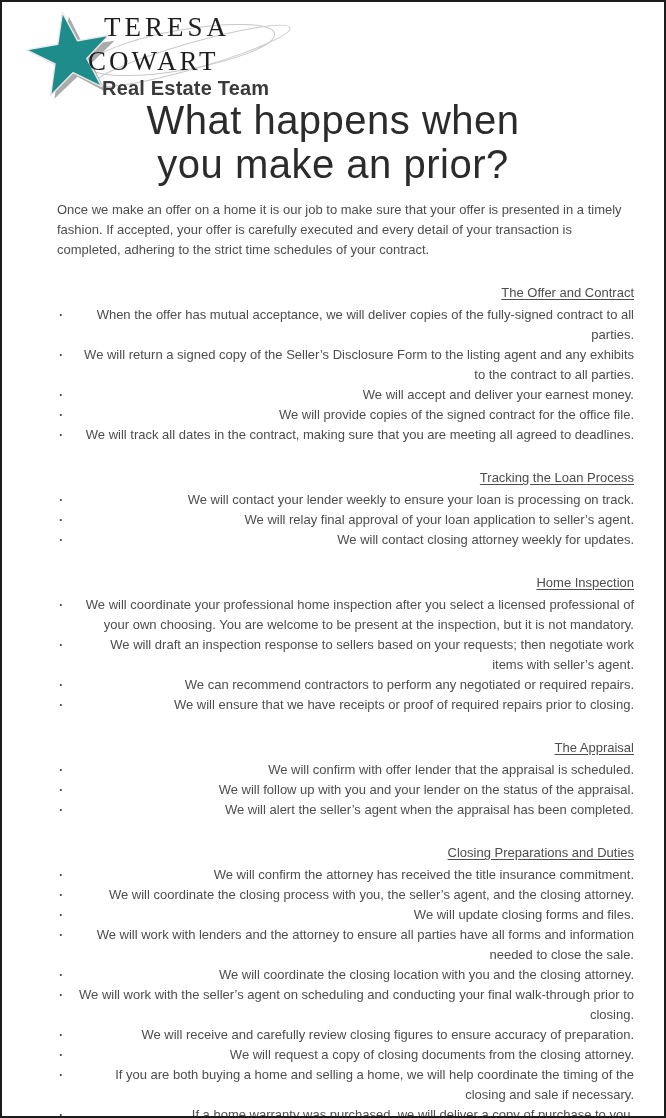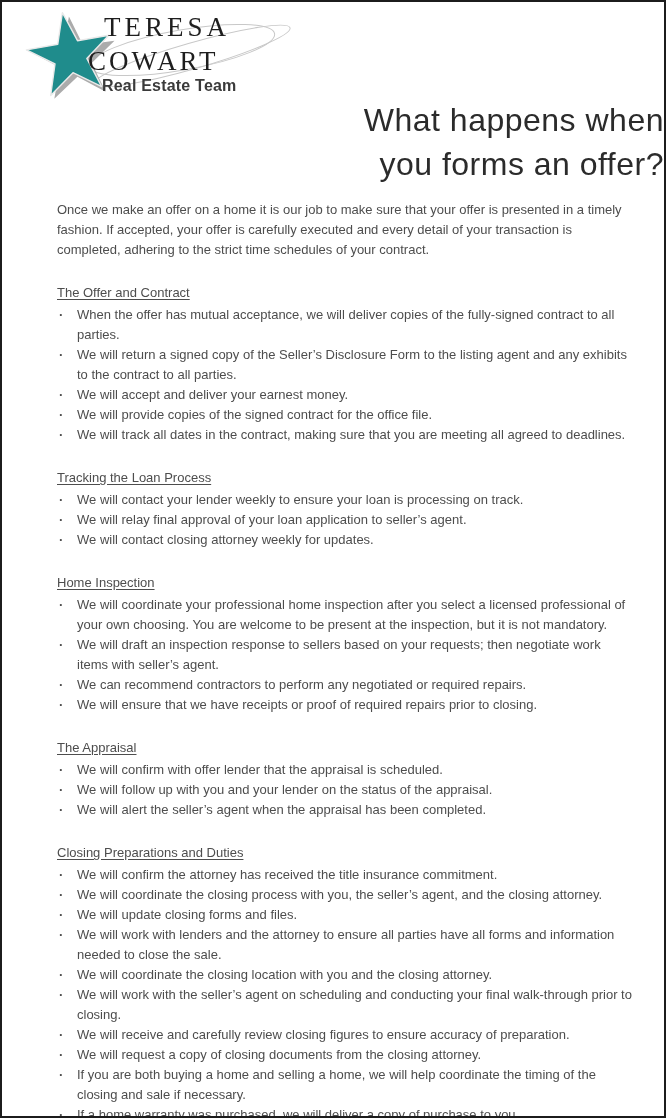--- a/index.html
+++ b/index.html
@@ -48,47 +48,48 @@
     margin-top: 7px;
     font-family: "Liberation Serif", serif;
     font-size: 27px;
     letter-spacing: 3px;
     color: #1e1e1e;
   }
   .logo-tagline {
     display: block;
     margin-top: 3px;
     margin-left: 14px;
-    font-size: 16px;
+    font-size: 20px;
     font-weight: bold;
     color: #3a3a3a;
     letter-spacing: 0.2px;
   }
   
   .doc-title {
     margin: 4px 0 14px 0;
-    text-align: right;
-    font-size: 32px;
+    text-align: center;
+    font-size: 40px;
     line-height: 44px;
     font-weight: normal;
     color: #2b2b2b;
     letter-spacing: 0.5px;
   }
   
   .content {
     padding: 0 30px 0 55px;
     color: #4d4d4d;
     font-size: 13px;
     line-height: 20px;
   }
   .intro {
     margin: 0 0 12px 0;
   }
   .doc-section {
     margin-top: 23px;
+    text-align: right;
   }
   .section-heading {
     margin: 0 0 2px 0;
     font-size: 13px;
     line-height: 20px;
     font-weight: normal;
     color: #4d4d4d;
     text-decoration: underline;
     text-underline-offset: 2px;
   }
@@ -125,21 +126,21 @@
     </svg>
     <div class="logo-text">
       <span class="logo-name1">TERESA</span>
       <span class="logo-name2">COWART</span>
       <span class="logo-tagline">Real Estate Team</span>
     </div>
   </div>
 
   <h1 class="doc-title">
     <span>What happens when</span><br>
-    <span>you forms an offer?</span>
+    <span>you make an prior?</span>
   </h1>
 
   <div class="content">
     <p class="intro">Once we make an offer on a home it is our job to make sure that your offer is presented in a timely fashion. If accepted, your offer is carefully executed and every detail of your transaction is completed, adhering to the strict time schedules of your contract.</p>
     <div id="sections">
   <section class="doc-section">
     <h2 class="section-heading">The Offer and Contract</h2>
     <ul class="bullets">
   <li>When the offer has mutual acceptance, we will deliver copies of the fully-signed contract to all parties.</li>
 

